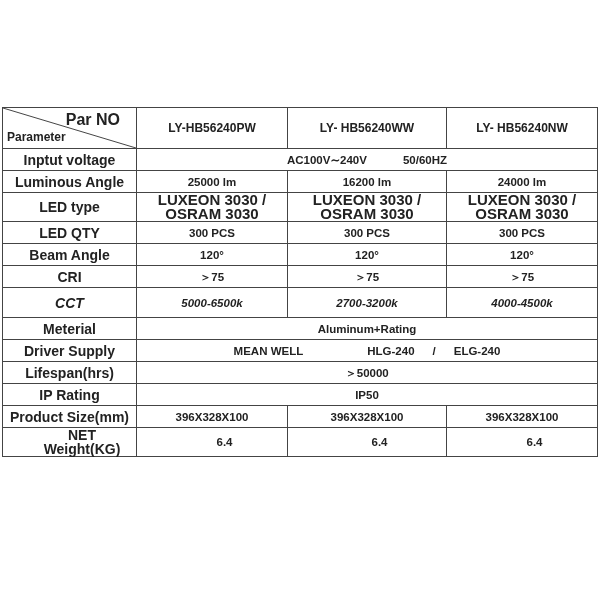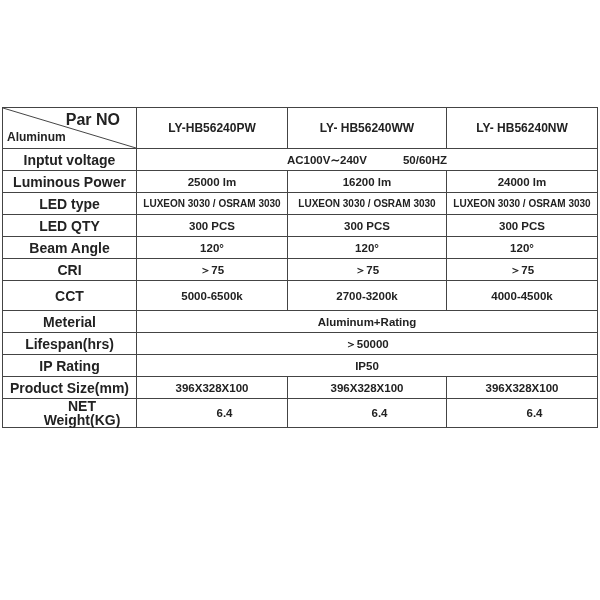--- a/index.html
+++ b/index.html
@@ -8,27 +8,27 @@
       position: absolute; left: 2px; top: 107px;
       width: 595px; border-collapse: collapse; table-layout: fixed;
       font-weight: bold; font-size: 11.5px;
     }
     table.spec td {
       border: 1px solid #444; text-align: center; vertical-align: middle;
       padding: 0; height: 21px; line-height: 14px;
     }
     table.spec td.label { font-size: 14px; }
     table.spec tr.head td { height: 40px; font-size: 12px; }
-    table.spec tr.tall td { height: 29px; }
+    table.spec tr.tall td { height: 29px; font-style: italic; }
     table.spec tr.last td { height: 25px; padding-left: 25px; }
     td.diag { position: relative; padding: 0; }
     td.diag svg { position: absolute; left: 0; top: 0; width: 100%; height: 100%; }
     td.diag .par { position: absolute; right: 16px; top: 5px; font-size: 16px; }
     td.diag .param { position: absolute; left: 4px; bottom: 4px; font-size: 12px; }
-    .small { font-size: 10px; }
+    .small { font-size: 15px; }
     .span-text .gap { display: inline-block; width: 36px; }
     .span-text .gap2 { display: inline-block; width: 64px; }
     .span-text .gap3 { display: inline-block; width: 18px; }
   </style>
 </head>
 <body>
 
 <table class="spec">
   <colgroup>
     <col style="width:134px">
@@ -36,34 +36,34 @@
       <col style="width:159px">
       <col style="width:151px">
   </colgroup>
   <tbody>
       <tr class="head">
     <td class="diag">
       <svg viewBox="0 0 134 40" preserveAspectRatio="none">
             <line x1="0" y1="0" x2="134" y2="40" stroke="#444" stroke-width="1"></line>
           </svg>
       <span class="par">Par   NO</span>
-      <span class="param">Aluminum</span>
+      <span class="param">Parameter</span>
     </td>
     <td>LY-HB56240PW</td>
     <td>LY- HB56240WW</td>
     <td>LY- HB56240NW</td>
   </tr>
   <tr>
     <td class="label">Inptut voltage</td>
     <td colspan="3" class="span-text">
       <span>AC100V∼240V</span><span class="gap"></span><span>50/60HZ</span>
     </td>
   </tr>
   <tr>
-    <td class="label">Luminous Power</td>
+    <td class="label">Luminous Angle</td>
     <td>25000 lm</td>
     <td>16200 lm</td>
     <td>24000 lm</td>
   </tr>
   <tr>
     <td class="label">LED type</td>
     <td class="small">LUXEON 3030 / OSRAM 3030</td>
     <td class="small">LUXEON 3030 / OSRAM 3030</td>
     <td class="small">LUXEON 3030 / OSRAM 3030</td>
   </tr>
@@ -89,20 +89,26 @@
     <td class="label">CCT</td>
     <td>5000-6500k</td>
     <td>2700-3200k</td>
     <td>4000-4500k</td>
   </tr>
   <tr>
     <td class="label">Meterial</td>
     <td colspan="3">Aluminum+Rating</td>
   </tr>
   <tr>
+    <td class="label">Driver Supply</td>
+    <td colspan="3" class="span-text">
+      <span>MEAN WELL</span><span class="gap2"></span><span>HLG-240</span><span class="gap3"></span><span>/</span><span class="gap3"></span><span>ELG-240</span>
+    </td>
+  </tr>
+  <tr>
     <td class="label">Lifespan(hrs)</td>
     <td colspan="3">＞50000</td>
   </tr>
   <tr>
     <td class="label">IP Rating</td>
     <td colspan="3">IP50</td>
   </tr>
   <tr>
     <td class="label">Product Size(mm)</td>
     <td>396X328X100</td>

